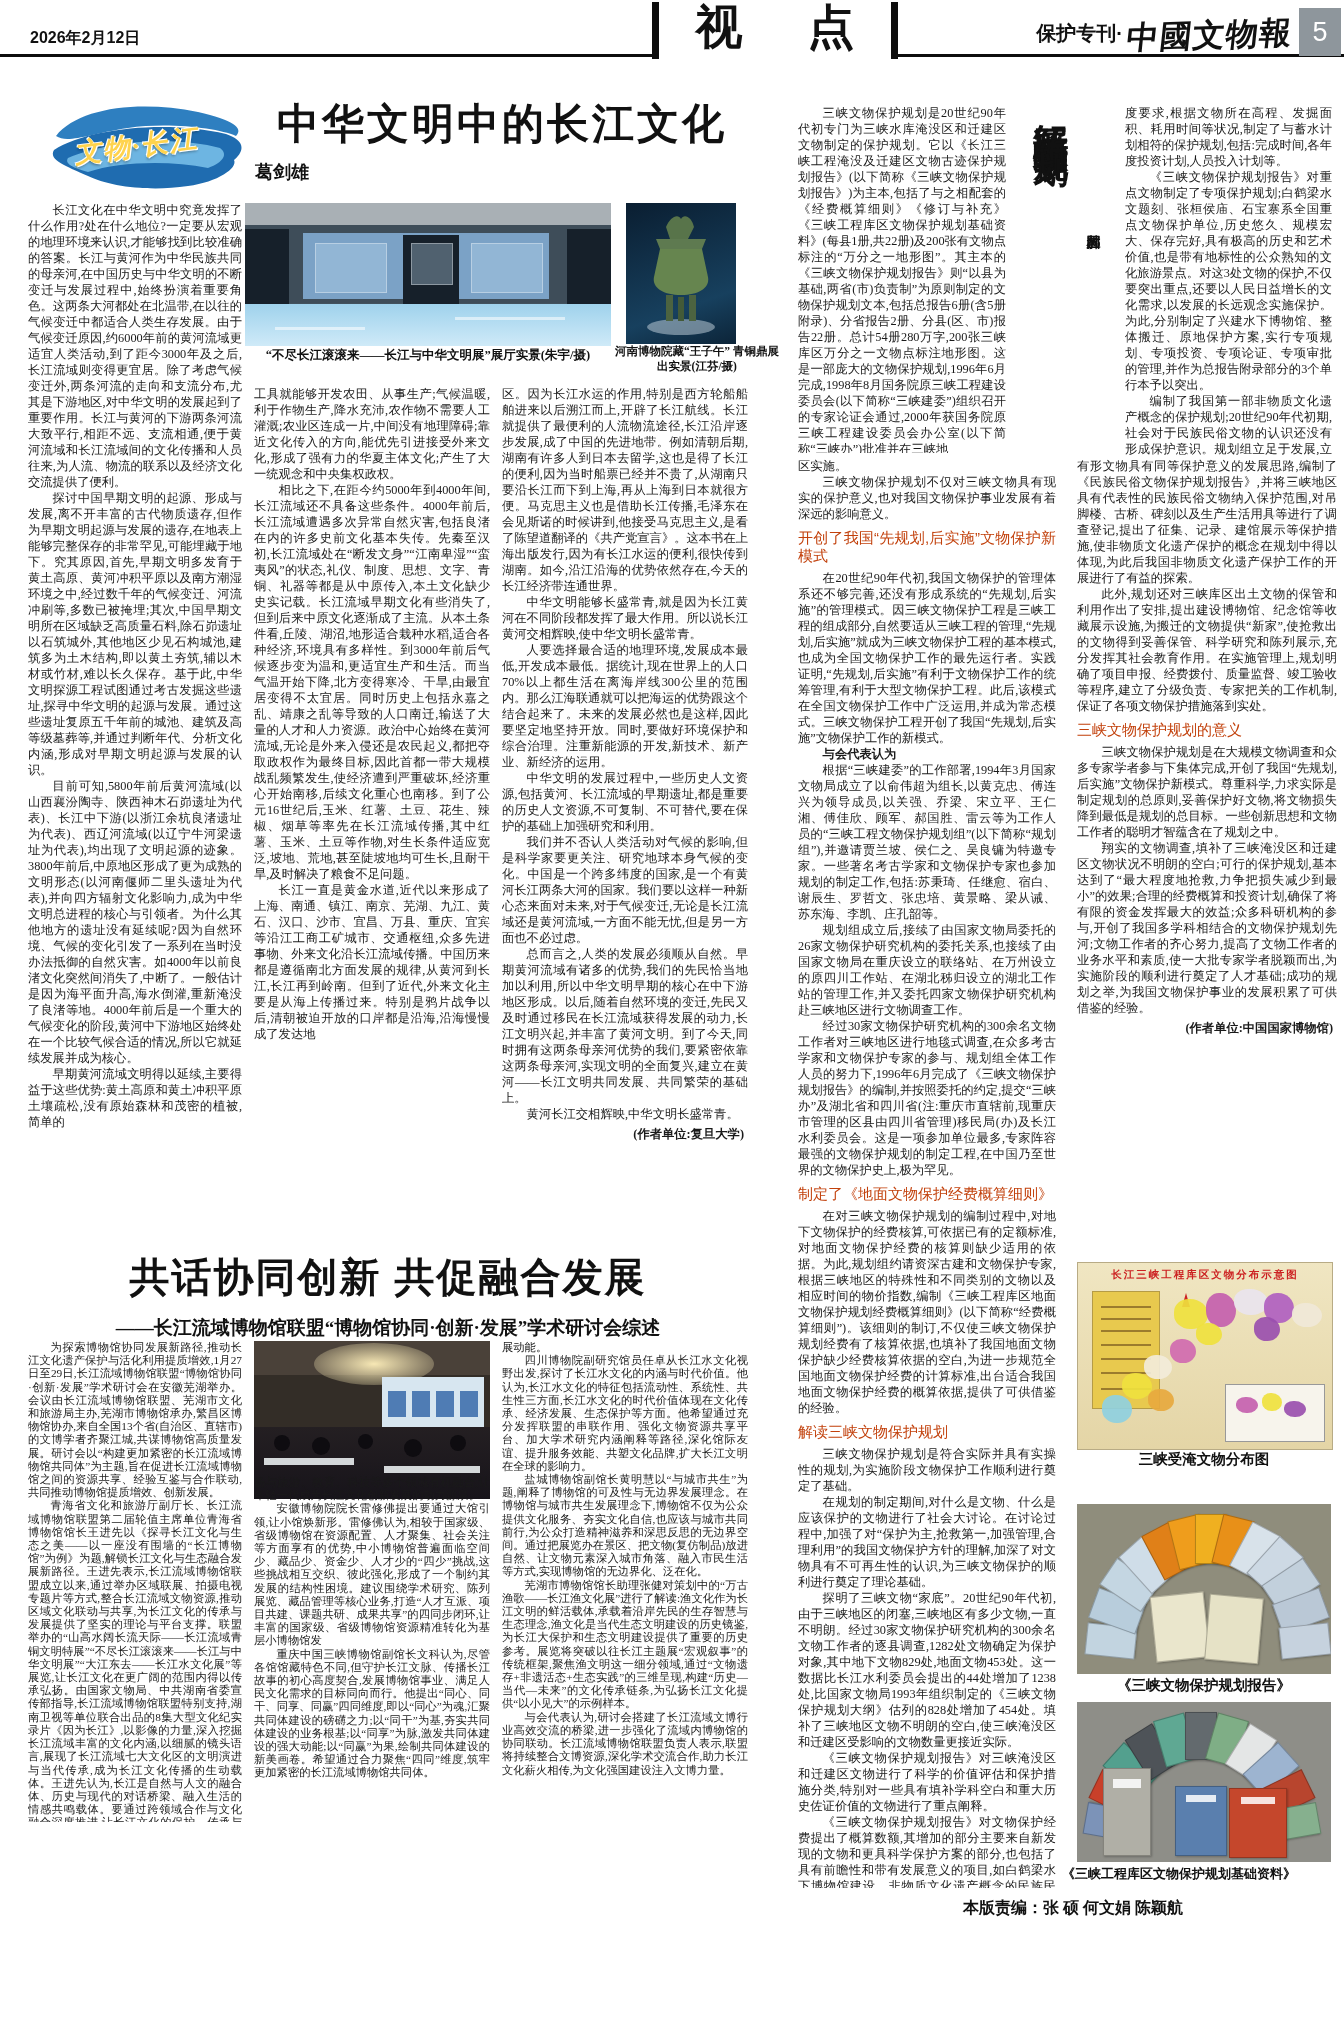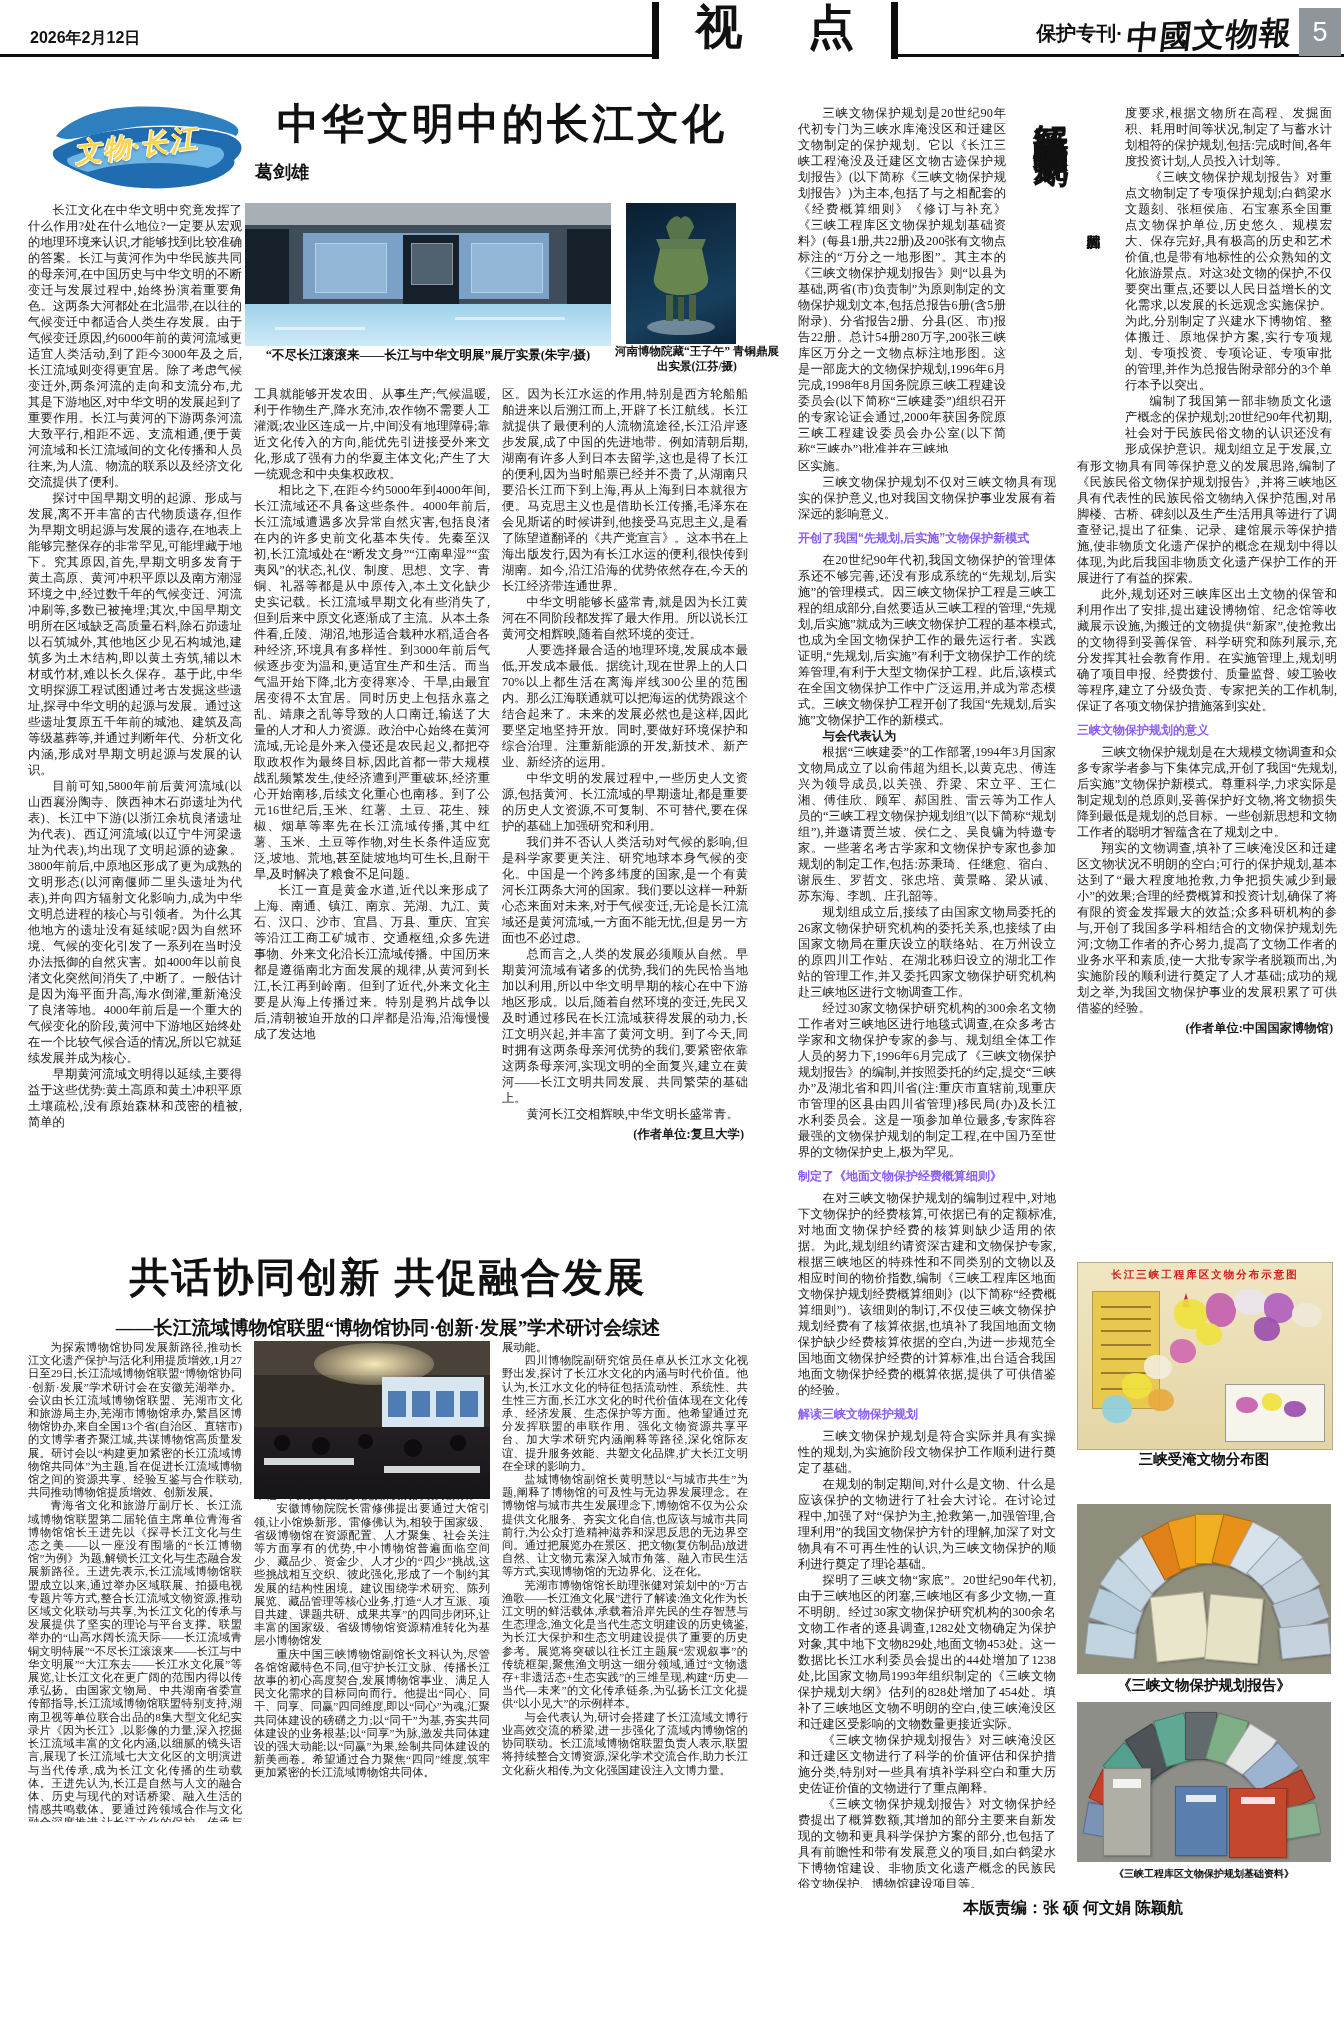--- a/index.html
+++ b/index.html
@@ -37,21 +37,21 @@
       font-size:35px;font-weight:900;letter-spacing:3px;font-family:"Liberation Sans",sans-serif;}
   .a3vauthor{left:1082px;top:224px;width:20px;height:80px;writing-mode:vertical-rl;
       font-size:14px;font-weight:700;}
   
   .col{position:absolute;overflow:hidden;text-align:justify;color:#1a1a1a;}
   .fs1{font-size:12.3px;line-height:16px;}
   .fs2{font-size:11.3px;line-height:13.2px;}
   .blk{margin:0;}
   .blk.p{text-indent:2em;}
   .blk.cont{text-indent:0;}
-  .blk.h{font-weight:700;font-size:12px;line-height:18px;margin:7px 0 5px 0;color:#8b5cf6;
+  .blk.h{font-weight:400;font-size:15px;line-height:18px;margin:7px 0 5px 0;color:#c2410c;
       font-family:"Liberation Sans",sans-serif;}
   .blk.hb{font-weight:700;text-indent:2em;}
   .blk.sig{text-align:right;text-indent:0;font-weight:700;padding-right:4px;margin-top:4px;}
   
   .cap{font-size:12.5px;font-weight:700;text-align:center;line-height:15px;}
   
   .ph{position:absolute;overflow:hidden;}
   .museum{background:linear-gradient(#a9b0b5 0 22px,#3e4d59 22px 70%,#42525e 70%);}
   .museum .panel{position:absolute;left:58px;top:30px;width:246px;height:66px;background:#7ba2c6;}
   .museum .case{position:absolute;background:#16202a;}
@@ -149,21 +149,21 @@
       <div class="blk p">目前可知,5800年前后黄河流域(以山西襄汾陶寺、陕西神木石峁遗址为代表)、长江中下游(以浙江余杭良渚遗址为代表)、西辽河流域(以辽宁牛河梁遗址为代表),均出现了文明起源的迹象。3800年前后,中原地区形成了更为成熟的文明形态(以河南偃师二里头遗址为代表),并向四方辐射文化影响力,成为中华文明总进程的核心与引领者。为什么其他地方的遗址没有延续呢?因为自然环境、气候的变化引发了一系列在当时没办法抵御的自然灾害。如4000年以前良渚文化突然间消失了,中断了。一般估计是因为海平面升高,海水倒灌,重新淹没了良渚等地。4000年前后是一个重大的气候变化的阶段,黄河中下游地区始终处在一个比较气候合适的情况,所以它就延续发展并成为核心。</div>
       <div class="blk p">早期黄河流域文明得以延续,主要得益于这些优势:黄土高原和黄土冲积平原土壤疏松,没有原始森林和茂密的植被,简单的</div>
     </div>
   <div class="col fs1" style="left:254px;top:386px;width:236px;height:822px;">
       <div class="blk cont">工具就能够开发农田、从事生产;气候温暖,利于作物生产,降水充沛,农作物不需要人工灌溉;农业区连成一片,中间没有地理障碍;靠近文化传入的方向,能优先引进接受外来文化,形成了强有力的华夏主体文化;产生了大一统观念和中央集权政权。</div>
       <div class="blk p">相比之下,在距今约5000年到4000年间,长江流域还不具备这些条件。4000年前后,长江流域遭遇多次异常自然灾害,包括良渚在内的许多史前文化基本失传。先秦至汉初,长江流域处在“断发文身”“江南卑湿”“蛮夷风”的状态,礼仪、制度、思想、文字、青铜、礼器等都是从中原传入,本土文化缺少史实记载。长江流域早期文化有些消失了,但到后来中原文化逐渐成了主流。从本土条件看,丘陵、湖沼,地形适合栽种水稻,适合各种经济,环境具有多样性。到3000年前后气候逐步变为温和,更适宜生产和生活。而当气温开始下降,北方变得寒冷、干旱,由最宜居变得不太宜居。同时历史上包括永嘉之乱、靖康之乱等导致的人口南迁,输送了大量的人才和人力资源。政治中心始终在黄河流域,无论是外来入侵还是农民起义,都把夺取政权作为最终目标,因此首都一带大规模战乱频繁发生,使经济遭到严重破坏,经济重心开始南移,后续文化重心也南移。到了公元16世纪后,玉米、红薯、土豆、花生、辣椒、烟草等率先在长江流域传播,其中红薯、玉米、土豆等作物,对生长条件适应宽泛,坡地、荒地,甚至陡坡地均可生长,且耐干旱,及时解决了粮食不足问题。</div>
       <div class="blk p">长江一直是黄金水道,近代以来形成了上海、南通、镇江、南京、芜湖、九江、黄石、汉口、沙市、宜昌、万县、重庆、宜宾等沿江工商工矿城市、交通枢纽,众多先进事物、外来文化沿长江流域传播。中国历来都是遵循南北方面发展的规律,从黄河到长江,长江再到岭南。但到了近代,外来文化主要是从海上传播过来。特别是鸦片战争以后,清朝被迫开放的口岸都是沿海,沿海慢慢成了发达地</div>
     </div>
   <div class="col fs1" style="left:502px;top:386px;width:246px;height:822px;">
       <div class="blk cont">区。因为长江水运的作用,特别是西方轮船船舶进来以后溯江而上,开辟了长江航线。长江就提供了最便利的人流物流途径,长江沿岸逐步发展,成了中国的先进地带。例如清朝后期,湖南有许多人到日本去留学,这也是得了长江的便利,因为当时船票已经并不贵了,从湖南只要沿长江而下到上海,再从上海到日本就很方便。马克思主义也是借助长江传播,毛泽东在会见斯诺的时候讲到,他接受马克思主义,是看了陈望道翻译的《共产党宣言》。这本书在上海出版发行,因为有长江水运的便利,很快传到湖南。如今,沿江沿海的优势依然存在,今天的长江经济带连通世界。</div>
-      <div class="blk p">中华文明能够长盛常青,就是因为长江黄河在不同阶段都发挥了最大作用。所以说长江黄河交相辉映,随着自然环境的变迁。</div>
+      <div class="blk p">中华文明能够长盛常青,就是因为长江黄河在不同阶段都发挥了最大作用。所以说长江黄河交相辉映,使中华文明长盛常青。</div>
       <div class="blk p">人要选择最合适的地理环境,发展成本最低,开发成本最低。据统计,现在世界上的人口70%以上都生活在离海岸线300公里的范围内。那么江海联通就可以把海运的优势跟这个结合起来了。未来的发展必然也是这样,因此要坚定地坚持开放。同时,要做好环境保护和综合治理。注重新能源的开发,新技术、新产业、新经济的运用。</div>
       <div class="blk p">中华文明的发展过程中,一些历史人文资源,包括黄河、长江流域的早期遗址,都是重要的历史人文资源,不可复制、不可替代,要在保护的基础上加强研究和利用。</div>
       <div class="blk p">我们并不否认人类活动对气候的影响,但是科学家要更关注、研究地球本身气候的变化。中国是一个跨多纬度的国家,是一个有黄河长江两条大河的国家。我们要以这样一种新心态来面对未来,对于气候变迁,无论是长江流域还是黄河流域,一方面不能无忧,但是另一方面也不必过虑。</div>
       <div class="blk p">总而言之,人类的发展必须顺从自然。早期黄河流域有诸多的优势,我们的先民恰当地加以利用,所以中华文明早期的核心在中下游地区形成。以后,随着自然环境的变迁,先民又及时通过移民在长江流域获得发展的动力,长江文明兴起,并丰富了黄河文明。到了今天,同时拥有这两条母亲河优势的我们,要紧密依靠这两条母亲河,实现文明的全面复兴,建立在黄河——长江文明共同发展、共同繁荣的基础上。</div>
       <div class="blk p">黄河长江交相辉映,中华文明长盛常青。</div>
       <div class="blk sig">(作者单位:复旦大学)</div>
     </div>
 
   <div class="abs a2head">
     <div class="a2title">共话协同创新  共促融合发展</div>
@@ -310,17 +310,17 @@
     <div class="bk" style="left:26px;top:66px;width:46px;height:86px;background:#b0afa6;">
         <div class="lab"></div>
       </div>
     <div class="bk" style="left:98px;top:84px;width:50px;height:68px;background:#5a7fae;">
         <div class="lab"></div>
       </div>
     <div class="bk" style="left:152px;top:86px;width:56px;height:68px;background:#c5472c;">
         <div class="lab"></div>
       </div>
   </div>
-  <div class="abs cap" style="left:1077px;top:1866px;width:254px;font-size:10px;">《三峡工程库区文物保护规划基础资料》</div>
+  <div class="abs cap" style="left:1052px;top:1866px;width:254px;font-size:13px;">《三峡工程库区文物保护规划基础资料》</div>
 
   <div class="abs footer">本版责编：张  硕  何文娟  陈颖航</div>
 
 </div>
 
 </body></html>

